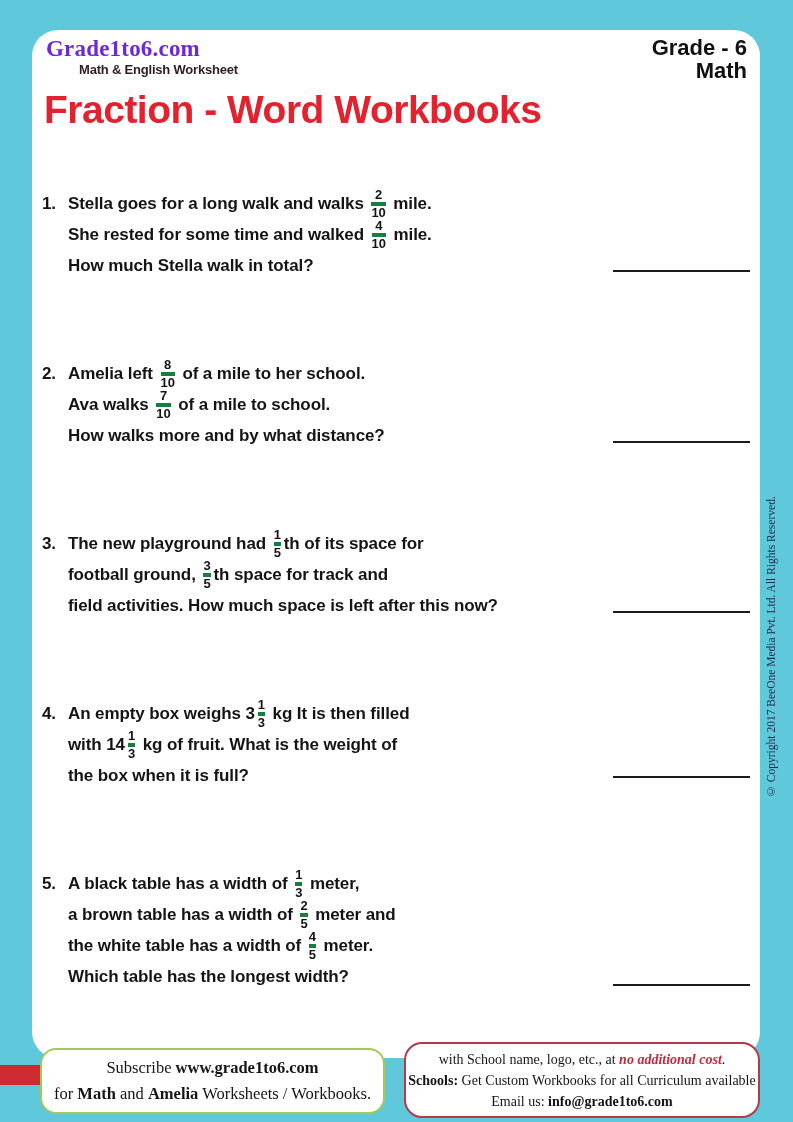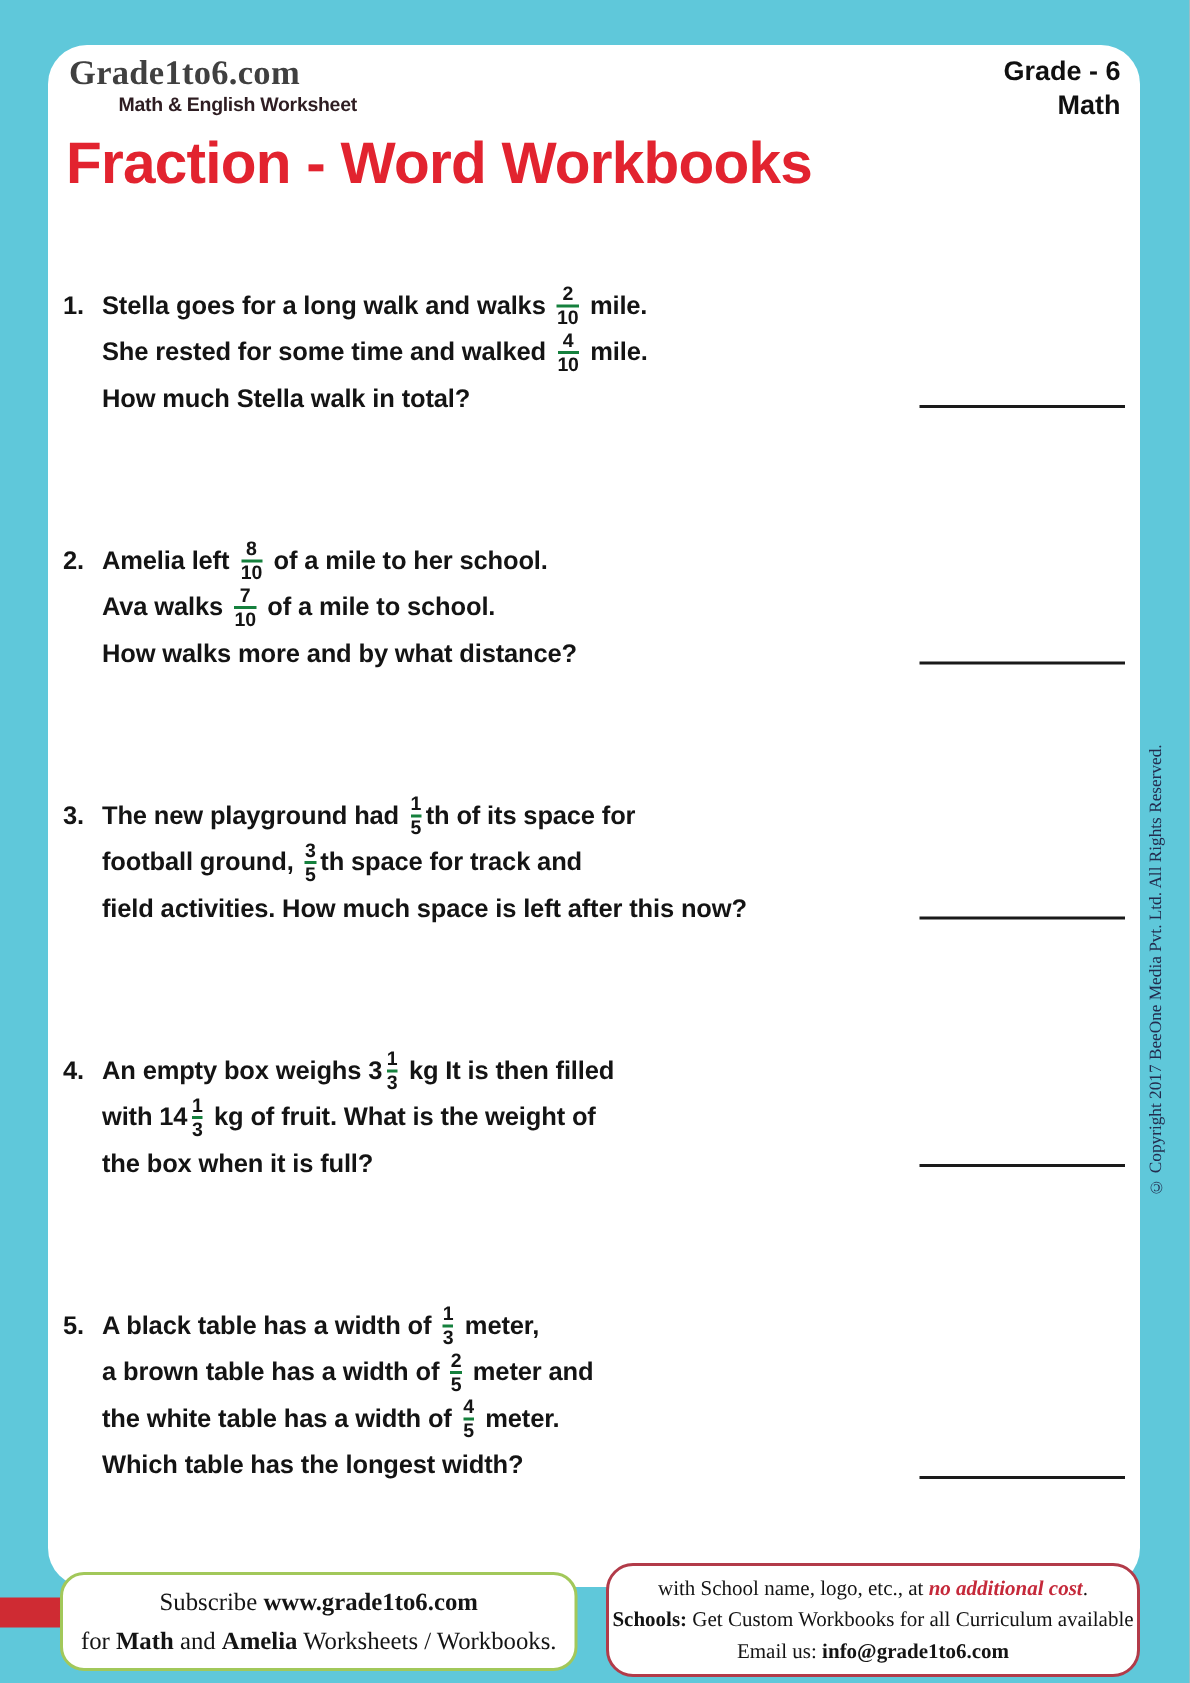--- a/index.html
+++ b/index.html
@@ -2,36 +2,36 @@
 <html><head>
 <meta charset="utf-8">
 <style>
   html,body{margin:0;padding:0;background:#9aa0a6;}
   .page{position:relative;width:793px;height:1122px;background:#5fc8da;
         font-family:"Liberation Sans",sans-serif;overflow:hidden;margin:0 auto;}
   .card{position:absolute;left:32px;top:30px;width:728px;height:1028px;
         background:#ffffff;border-radius:26px;}
   
   .logo-title{position:absolute;left:46px;top:36px;font-family:"Liberation Serif",serif;
-        font-weight:bold;font-size:23px;color:#404040;letter-spacing:0.2px;text-align:right;}
+        font-weight:bold;font-size:23px;color:#6d28d9;letter-spacing:0.2px;text-align:right;}
   .logo-sub{position:absolute;left:47px;top:62px;font-weight:bold;font-size:13px;
         color:#2e1d22;letter-spacing:-0.2px;padding-left:32px;}
   .grade{position:absolute;right:46px;top:36px;text-align:right;font-weight:bold;
-        font-size:18px;color:#101010;line-height:23px;}
+        font-size:22px;color:#101010;line-height:23px;}
   .title{position:absolute;left:44px;top:88px;font-weight:bold;font-size:39px;
         color:#e2232f;letter-spacing:-0.5px;}
   
   .problem{position:absolute;left:42px;color:#141414;font-weight:bold;font-size:17px;
         letter-spacing:-0.1px;}
   .p1{top:188px}.p2{top:358px}.p3{top:528px}.p4{top:698px}.p5{top:868px}
   .pline{display:flex;align-items:center;height:31px;white-space:pre;}
   .pnum{display:inline-block;width:26px;flex:none;}
   .frac{display:inline-flex;flex-direction:column;align-items:center;font-size:13px;
         line-height:1.05;margin:0 3px;}
-  .frac .den{border-top:2px solid #15803d;}
+  .frac .den{border-top:4px solid #15803d;}
   .answer{position:absolute;left:613px;width:137px;border-top:2.5px solid #1a1a1a;}
   .a1{top:270px}.a2{top:441px}.a3{top:611px}.a4{top:776px}.a5{top:984px}
   
   .copyright{position:absolute;left:760px;top:472px;width:22px;height:350px;
         display:flex;align-items:center;justify-content:center;
         writing-mode:vertical-rl;transform:rotate(180deg);
         font-family:"Liberation Serif",serif;font-size:11.5px;color:#232c4e;white-space:nowrap;}
   
   .badge{position:absolute;left:0;top:1065px;width:29px;height:20px;background:#cf2b33;
         color:#ffffff;font-size:11.5px;display:flex;align-items:center;justify-content:center;padding-left:44px;}

